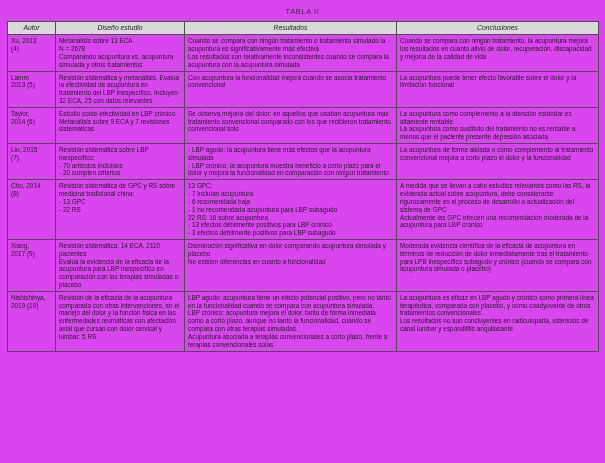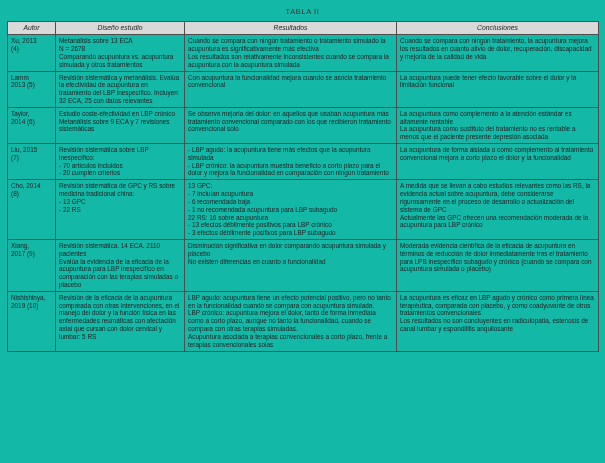--- a/index.html
+++ b/index.html
@@ -6,21 +6,21 @@
   html, body { background: #f6f6f4; }
   body {
     width: 605px;
     min-height: 463px;
     font-family: "Liberation Sans", sans-serif;
     color: #1f1f1f;
   }
   .page {
     width: 605px;
     min-height: 463px;
-    background: #14b8a6;
+    background: #d946ef;
     padding: 5px 7px 6px 7px;
   }
   .table-title {
     text-align: center;
     font-size: 7.5px;
     letter-spacing: 0.6px;
     color: #333;
     margin: 2px 0 5px 0;
   }
   table.study-table {

